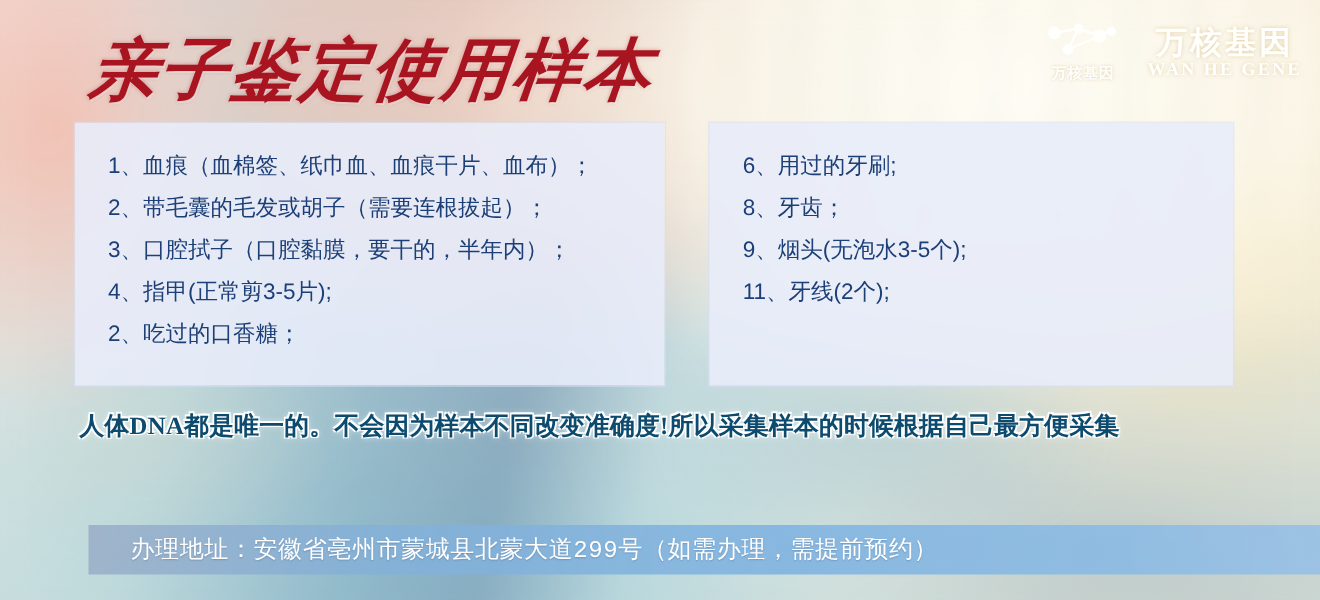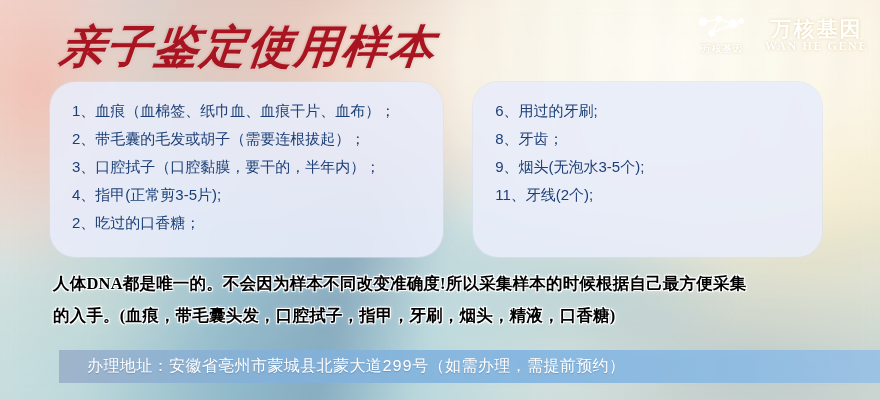--- a/index.html
+++ b/index.html
@@ -157,21 +157,20 @@
     left: 50px;
     top: 82px;
     width: 772px;
     height: 175px;
     display: flex;
     gap: 30px;
   }
   .panel {
     background: rgba(232,236,250,0.90);
     box-shadow: 0 0 0 1px rgba(214,222,244,0.55);
-    border-radius: 25px;
   }
   .panel-left  { width: 408px; }
   .panel-right { width: 362px; }
 
   .panel ol {
     list-style: none;
     margin: 0;
     padding: 21px 0 0 22px;
   }
   .panel li {
@@ -186,21 +185,21 @@
   
   .note {
     position: absolute;
     left: 53px;
     top: 268px;
     width: 800px;
     font-family: "Liberation Serif", "DejaVu Serif", serif;
     font-size: 16.5px;
     font-weight: 700;
     line-height: 1.95;
-    color: #000000;
+    color: #0c4a6e;
     letter-spacing: 0.2px;
     text-shadow:
       -1px -1px 0 rgba(255,255,255,0.95),
        1px -1px 0 rgba(255,255,255,0.95),
       -1px  1px 0 rgba(255,255,255,0.95),
        1px  1px 0 rgba(255,255,255,0.95),
        0 0 4px rgba(255,255,255,0.85);
   }
   .note-line { display: block; }
 
@@ -287,18 +286,17 @@
         <li>8、牙齿；</li>
         <li>9、烟头(无泡水3-5个);</li>
         <li>11、牙线(2个);</li>
       </ol>
     </div>
 
   </div>
 
   <div class="note">
     <span class="note-line">人体DNA都是唯一的。不会因为样本不同改变准确度!所以采集样本的时候根据自己最方便采集</span>
-    <span class="note-line">的入手。(血痕，带毛囊头发，口腔拭子，指甲，牙刷，烟头，精液，口香糖)</span>
   </div>
 
   <div class="address">办理地址：安徽省亳州市蒙城县北蒙大道299号（如需办理，需提前预约）</div>
 
 </div>
 
 </body></html>

